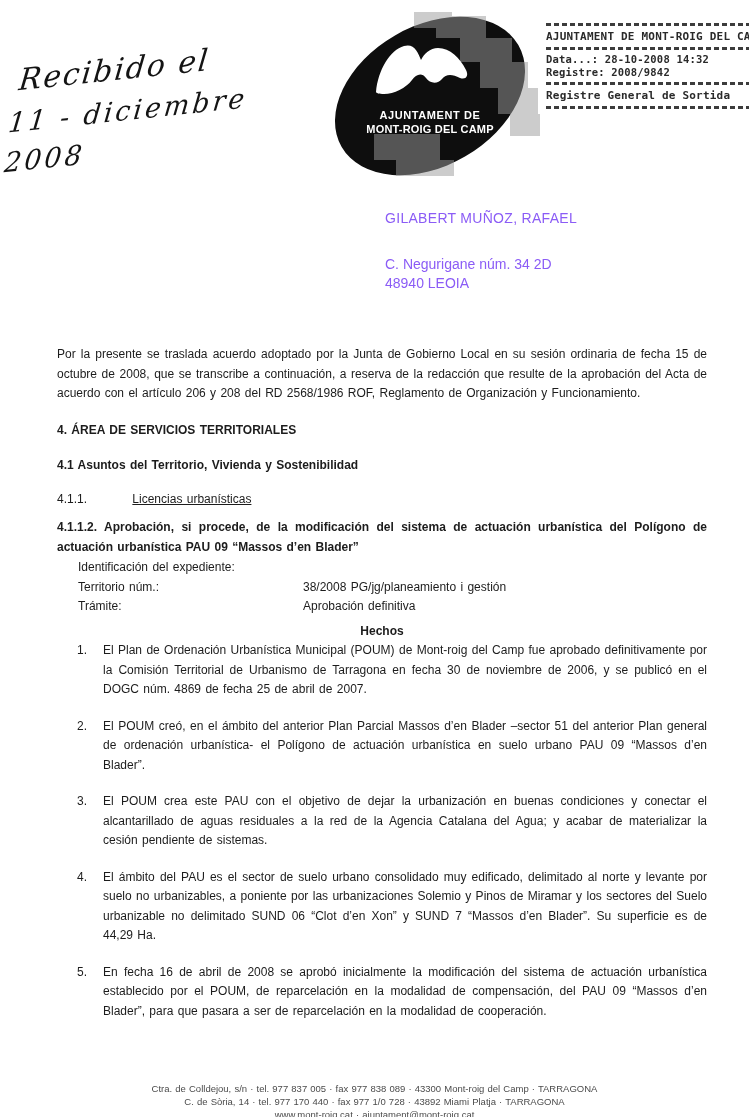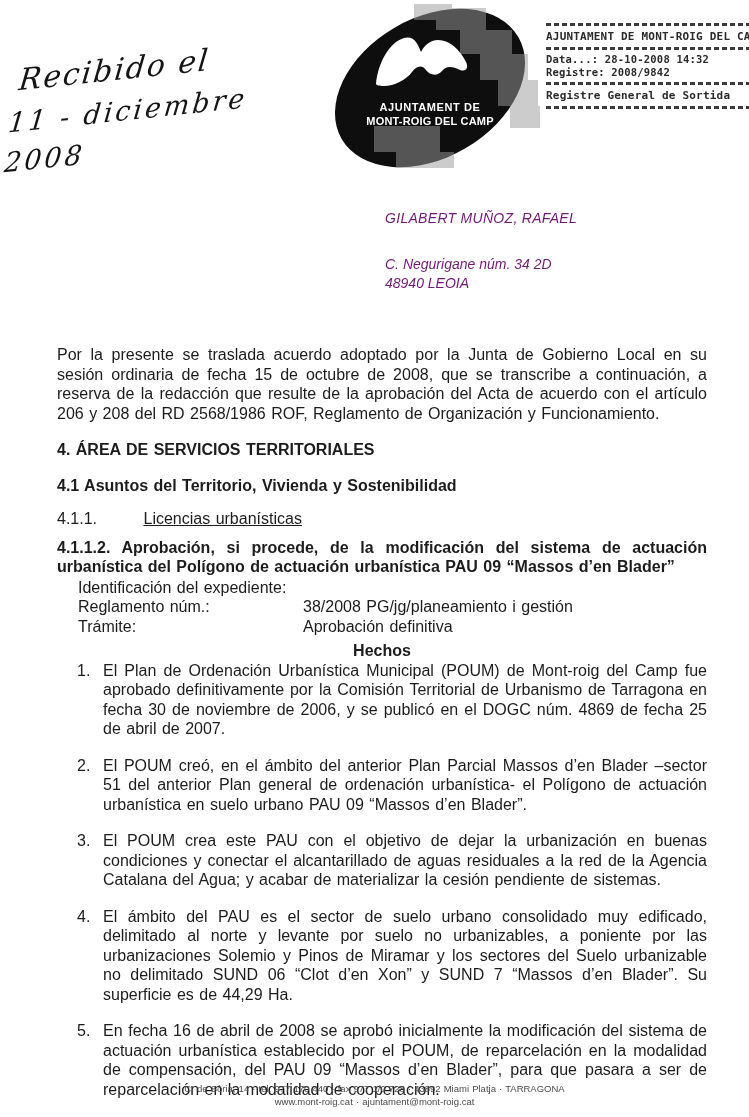--- a/index.html
+++ b/index.html
@@ -11,42 +11,42 @@
   
   .handwriting{
     position:absolute;left:14px;top:42px;width:320px;
     font-family:"DejaVu Serif", serif;font-style:italic;color:#141414;
     transform:rotate(-6deg) skewX(-12deg);
     line-height:1.45;
   }
   .hw-1{font-size:30px;letter-spacing:2px;}
   .hw-2{font-size:27px;letter-spacing:3px;margin-left:-6px;}
   
-  .logo{position:absolute;left:318px;top:4px;width:228px;height:186px;}
+  .logo{position:absolute;left:318px;top:12px;width:228px;height:186px;}
   
   .stamp{
     position:absolute;left:546px;top:20px;width:214px;
     font-family:"DejaVu Sans Mono", monospace;color:#2a2a2a;
     font-weight:bold;letter-spacing:0.2px;
   }
   .stamp-divider{
     height:3px;margin:3px 0;
     background:repeating-linear-gradient(90deg,#3c3c3c 0 5px,transparent 5px 8px);
   }
   .stamp-title{font-size:11px;line-height:15px;white-space:nowrap;}
   .stamp-line{font-size:10.5px;line-height:13px;white-space:nowrap;}
   .stamp-footer{font-size:11px;line-height:15px;margin-top:2px;white-space:nowrap;}
   
-  .recipient{position:absolute;left:385px;top:210px;font-size:14px;color:#701a75;font-style:italic;}
+  .recipient{position:absolute;left:385px;top:210px;font-size:14px;color:#8b5cf6;}
   .recipient-name{margin-bottom:29px;letter-spacing:0.3px;}
   .recipient-addr{line-height:19px;}
   
   .main{
     position:absolute;left:57px;top:345px;width:650px;
-    font-size:16px;line-height:19.5px;word-spacing:1px;
+    font-size:12px;line-height:19.5px;word-spacing:1px;
   }
   .para{ text-align:justify;margin:0 0 17px 0;}
   .h1{font-weight:bold;margin:0 0 16px 0;}
   .h2{margin:0 0 14px 0;font-weight:bold;}
   .h3{margin:0 0 9px 0;}
   .h3 .underlined{text-decoration:underline;margin-left:41px;}
   .h4{font-weight:bold;text-align:justify;margin:0 0 1px 0;}
   
   .expediente{padding-left:21px;margin-bottom:5px;}
   .exp-row{display:grid;grid-template-columns:225px 1fr;}
@@ -114,21 +114,21 @@
   <div class="h1">4. ÁREA DE SERVICIOS TERRITORIALES</div>
   <div class="h2">4.1 Asuntos del Territorio, Vivienda y Sostenibilidad</div>
   <div class="h3"><span>4.1.1. </span><span class="underlined">Licencias urbanísticas</span></div>
   <div class="h4">4.1.1.2. Aprobación, si procede, de la modificación del sistema de actuación urbanística del Polígono de actuación urbanística PAU 09 “Massos d’en Blader”</div>
 
   <div class="expediente">
     <div class="exp-row">
       <div class="exp-label">Identificación del expediente:</div>
     </div>
     <div class="exp-row">
-      <div class="exp-label">Reglamento núm.:</div>
+      <div class="exp-label">Territorio núm.:</div>
       <div class="exp-value">38/2008 PG/jg/planeamiento  i gestión</div>
     </div>
     <div class="exp-row">
       <div class="exp-label">Trámite:</div>
       <div class="exp-value">Aprobación  definitiva</div>
     </div>
   </div>
 
   <div class="hechos-title">Hechos</div>
   <ol class="hechos-list">
@@ -149,15 +149,16 @@
       <span>El ámbito del PAU es el sector de suelo urbano consolidado muy edificado, delimitado al norte y levante por suelo no urbanizables, a poniente por las urbanizaciones Solemio y Pinos de Miramar y los sectores del Suelo urbanizable no delimitado SUND 06 “Clot d’en Xon” y SUND 7 “Massos d’en Blader”. Su superficie es de 44,29 Ha.</span>
     </li>
     <li class="hechos-item">
       <span class="num">5.</span>
       <span>En fecha 16 de abril de 2008 se aprobó inicialmente la modificación del sistema de actuación urbanística establecido por el POUM, de reparcelación en la modalidad de compensación, del PAU 09 “Massos d’en Blader”, para que pasara a ser de reparcelación en la modalidad de cooperación.</span>
     </li>
   </ol>
 </div>
 
 <div class="footer">
+  <div>Ctra. de Colldejou, s/n · tel. 977 837 005 · fax 977 838 089 · 43300 Mont-roig del Camp · TARRAGONA</div>
   <div>C. de Sòria, 14 · tel. 977 170 440 · fax 977 1/0 728 · 43892 Miami Platja · TARRAGONA</div>
   <div>www.mont-roig.cat · ajuntament@mont-roig.cat</div>
 </div>
 
 </body></html>

